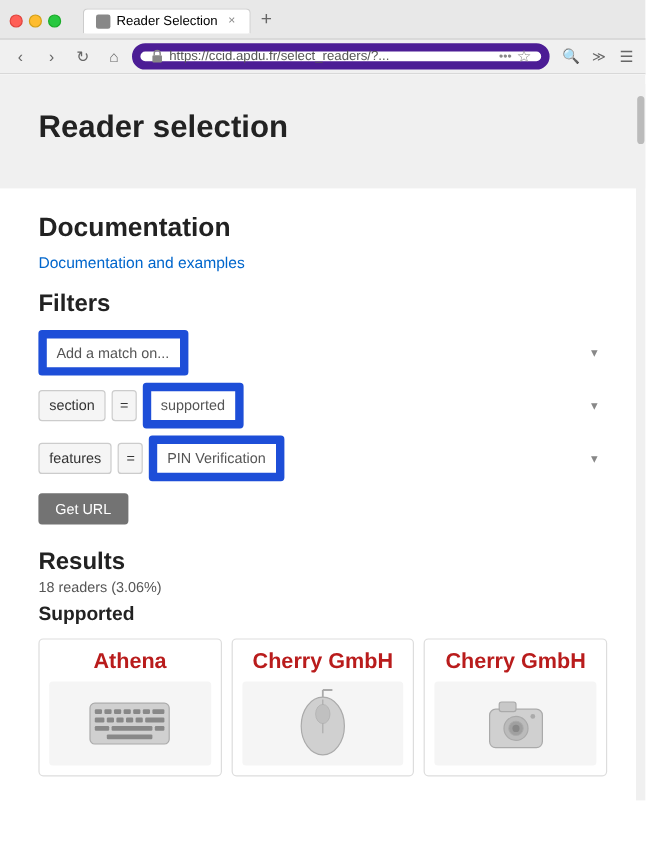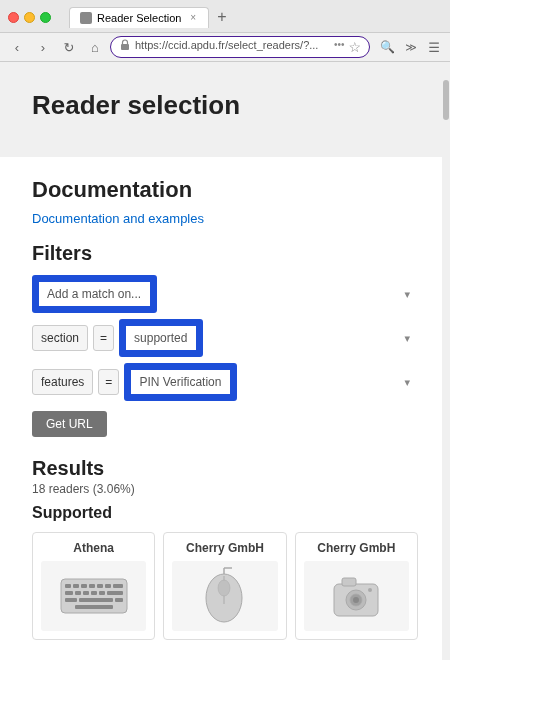--- a/index.html
+++ b/index.html
@@ -95,22 +95,23 @@
       align-items: center;
       justify-content: center;
       border-radius: 50%;
       cursor: pointer;
       color: #666;
       font-size: 13px;
     }
     .address-bar {
       flex: 1;
       display: flex;
+      align-items: center;
       background: #fff;
-      border: 1px solid #4c1d95;
+      border: 7px solid #4c1d95;
       border-radius: 12px;
       padding: 2px 8px;
       font-size: 11px;
       color: #333;
       gap: 4px;
       height: 22px;
     }
     .address-text {
       flex: 1;
       overflow: hidden;
@@ -287,22 +288,22 @@
     }
     .reader-card {
       flex: 1;
       border: 1px solid #ddd;
       border-radius: 4px;
       padding: 8px;
       text-align: center;
       background: #fff;
     }
     .reader-name {
-      font-size: 12px;
-      color: #404040;
+      font-size: 18px;
+      color: #b91c1c;
       margin-bottom: 6px;
       font-weight: 600;
     }
     .reader-img-placeholder {
       width: 100%;
       height: 70px;
       background: #f5f5f5;
       border-radius: 3px;
       display: flex;
       align-items: center;
@@ -320,21 +321,21 @@
     .scrollbar-thumb {
       width: 6px;
       height: 40px;
       background: #bbb;
       border-radius: 3px;
       margin: 2px auto;
       margin-top: 10px;
     }
     .wrapper {
       position: relative;
-      width: 450px;
+      width: 538px;
     }
   </style>
 </head>
 <body>
 
 <div class="wrapper">
 
   <div class="browser-chrome">
 
     <div class="title-bar">

